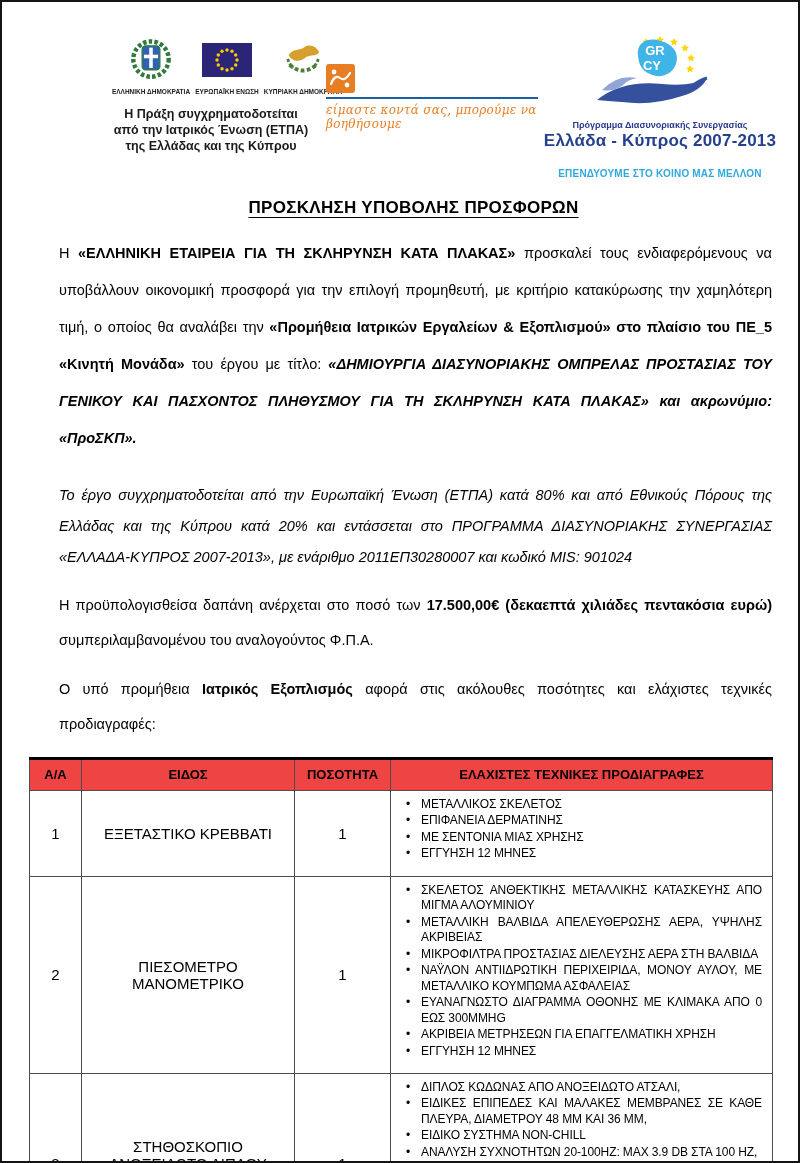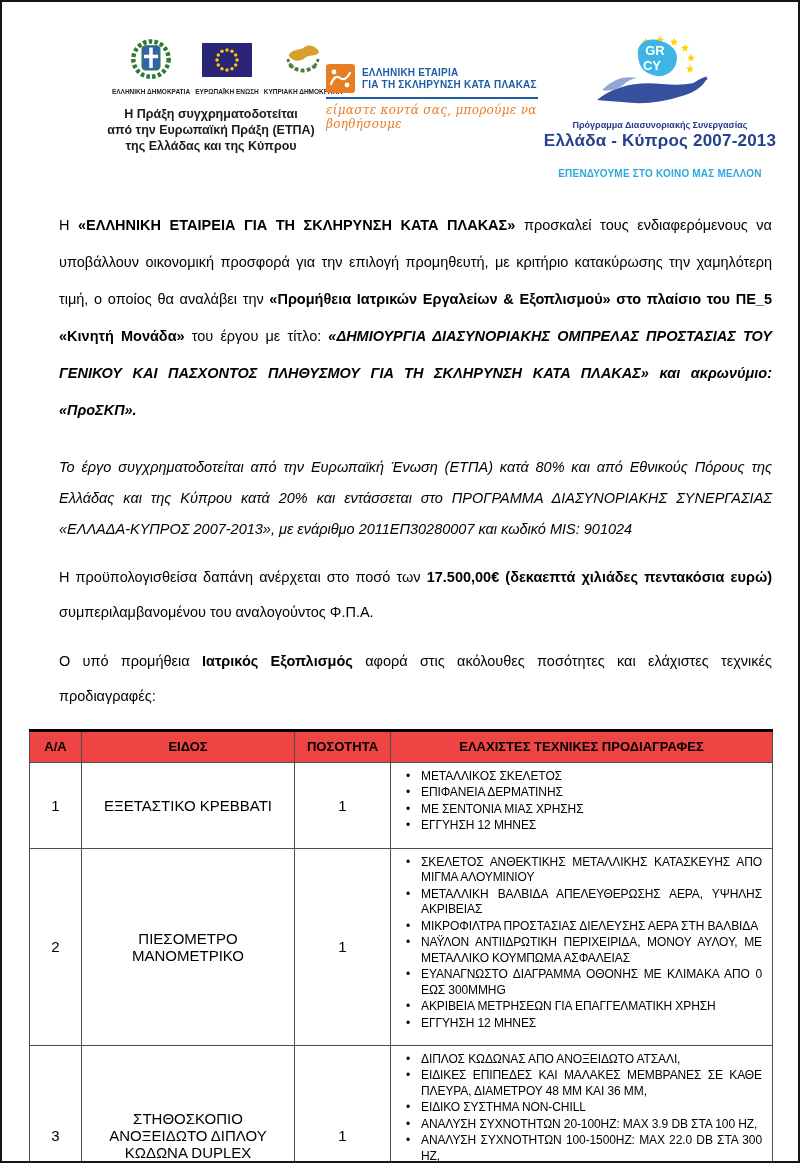--- a/index.html
+++ b/index.html
@@ -105,36 +105,32 @@
             <path d="M10,30 Q24,42 38,30" fill="none" stroke="#4E7E3A" stroke-width="4" stroke-dasharray="4 2.5"></path>
             <path d="M8,24 Q10,30 14,33 M40,24 Q38,30 34,33" fill="none" stroke="#4E7E3A" stroke-width="3" stroke-dasharray="3 2"></path>
           </svg>
         </span>
         <span class="logo-caption">ΚΥΠΡΙΑΚΗ ΔΗΜΟΚΡΑΤΙΑ</span>
       </div>
     </div>
 
     <div class="cofinance">
       <div>Η Πράξη συγχρηματοδοτείται</div>
-      <div>από την Ευρωπαϊκή Πράξη (ΕΤΠΑ)</div>
+      <div>από την Ιατρικός Ένωση (ΕΤΠΑ)</div>
       <div>της Ελλάδας και της Κύπρου</div>
     </div>
 
     <div class="ms-logo">
       <div class="ms-top">
         <span class="ms-icon">
           <svg viewBox="0 0 29 29">
             <path d="M5,20 Q9,10 14,14 Q19,18 24,9" fill="none" stroke="#fff" stroke-width="2.2" stroke-linecap="round"></path>
             <circle cx="8" cy="8" r="2.4" fill="#fff"></circle>
             <circle cx="21" cy="21" r="2.4" fill="#fff"></circle>
           </svg>
-        </span>
-        <span class="ms-name">
-          <span>ΕΛΛΗΝΙΚΗ ΕΤΑΙΡΙΑ</span><br>
-          <span>ΓΙΑ ΤΗ ΣΚΛΗΡΥΝΣΗ ΚΑΤΑ ΠΛΑΚΑΣ</span>
         </span>
       </div>
       <div class="ms-rule"></div>
       <div class="ms-tagline">είμαστε κοντά σας, μπορούμε να βοηθήσουμε</div>
     </div>
 
     <div class="grcy">
       <div class="grcy-art">
         <svg width="236" height="82" viewBox="0 0 236 82">
           <g fill="#FFD500">
@@ -154,20 +150,21 @@
         </svg>
       </div>
       <div class="grcy-program">Πρόγραμμα Διασυνοριακής Συνεργασίας</div>
       <div class="grcy-title">Ελλάδα - Κύπρος 2007-2013</div>
       <div class="grcy-motto">ΕΠΕΝΔΥΟΥΜΕ ΣΤΟ ΚΟΙΝΟ ΜΑΣ ΜΕΛΛΟΝ</div>
     </div>
   </div>
 
   <div class="content">
 
+    <div class="doc-title">ΠΡΟΣΚΛΗΣΗ ΥΠΟΒΟΛΗΣ ΠΡΟΣΦΟΡΩΝ</div>
 
     <p class="para p1"><span>Η </span><span class="b">«ΕΛΛΗΝΙΚΗ ΕΤΑΙΡΕΙΑ ΓΙΑ ΤΗ ΣΚΛΗΡΥΝΣΗ ΚΑΤΑ ΠΛΑΚΑΣ»</span><span> προσκαλεί τους ενδιαφερόμενους να υποβάλλουν οικονομική προσφορά για την επιλογή προμηθευτή, με κριτήριο κατακύρωσης την χαμηλότερη τιμή, ο οποίος θα αναλάβει την </span><span class="b">«Προμήθεια Ιατρικών Εργαλείων &amp; Εξοπλισμού» στο πλαίσιο του ΠΕ_5 «Κινητή Μονάδα»</span><span> του έργου με τίτλο:  </span><span class="bi">«ΔΗΜΙΟΥΡΓΙΑ ΔΙΑΣΥΝΟΡΙΑΚΗΣ ΟΜΠΡΕΛΑΣ ΠΡΟΣΤΑΣΙΑΣ ΤΟΥ ΓΕΝΙΚΟΥ ΚΑΙ ΠΑΣΧΟΝΤΟΣ ΠΛΗΘΥΣΜΟΥ ΓΙΑ ΤΗ ΣΚΛΗΡΥΝΣΗ ΚΑΤΑ ΠΛΑΚΑΣ»</span><span class="bi"> και ακρωνύμιο: «ΠροΣΚΠ».</span></p>
 
     <p class="para p2">Το έργο συγχρηματοδοτείται  από την Ευρωπαϊκή Ένωση (ΕΤΠΑ) κατά 80% και από Εθνικούς Πόρους της Ελλάδας και της Κύπρου κατά 20% και εντάσσεται στο ΠΡΟΓΡΑΜΜΑ ΔΙΑΣΥΝΟΡΙΑΚΗΣ ΣΥΝΕΡΓΑΣΙΑΣ «ΕΛΛΑΔΑ-ΚΥΠΡΟΣ 2007-2013», με ενάριθμο 2011ΕΠ30280007 και κωδικό MIS: 901024</p>
 
     <p class="para p3"><span>Η προϋπολογισθείσα δαπάνη ανέρχεται στο ποσό των </span><span class="b">17.500,00€ (δεκαεπτά χιλιάδες πεντακόσια ευρώ)</span><span> συμπεριλαμβανομένου του αναλογούντος Φ.Π.Α.</span></p>
 
     <p class="para p4"><span>Ο υπό προμήθεια </span><span class="b">Ιατρικός Εξοπλισμός</span><span> αφορά στις ακόλουθες ποσότητες και ελάχιστες τεχνικές προδιαγραφές:</span></p>
   </div>
 

